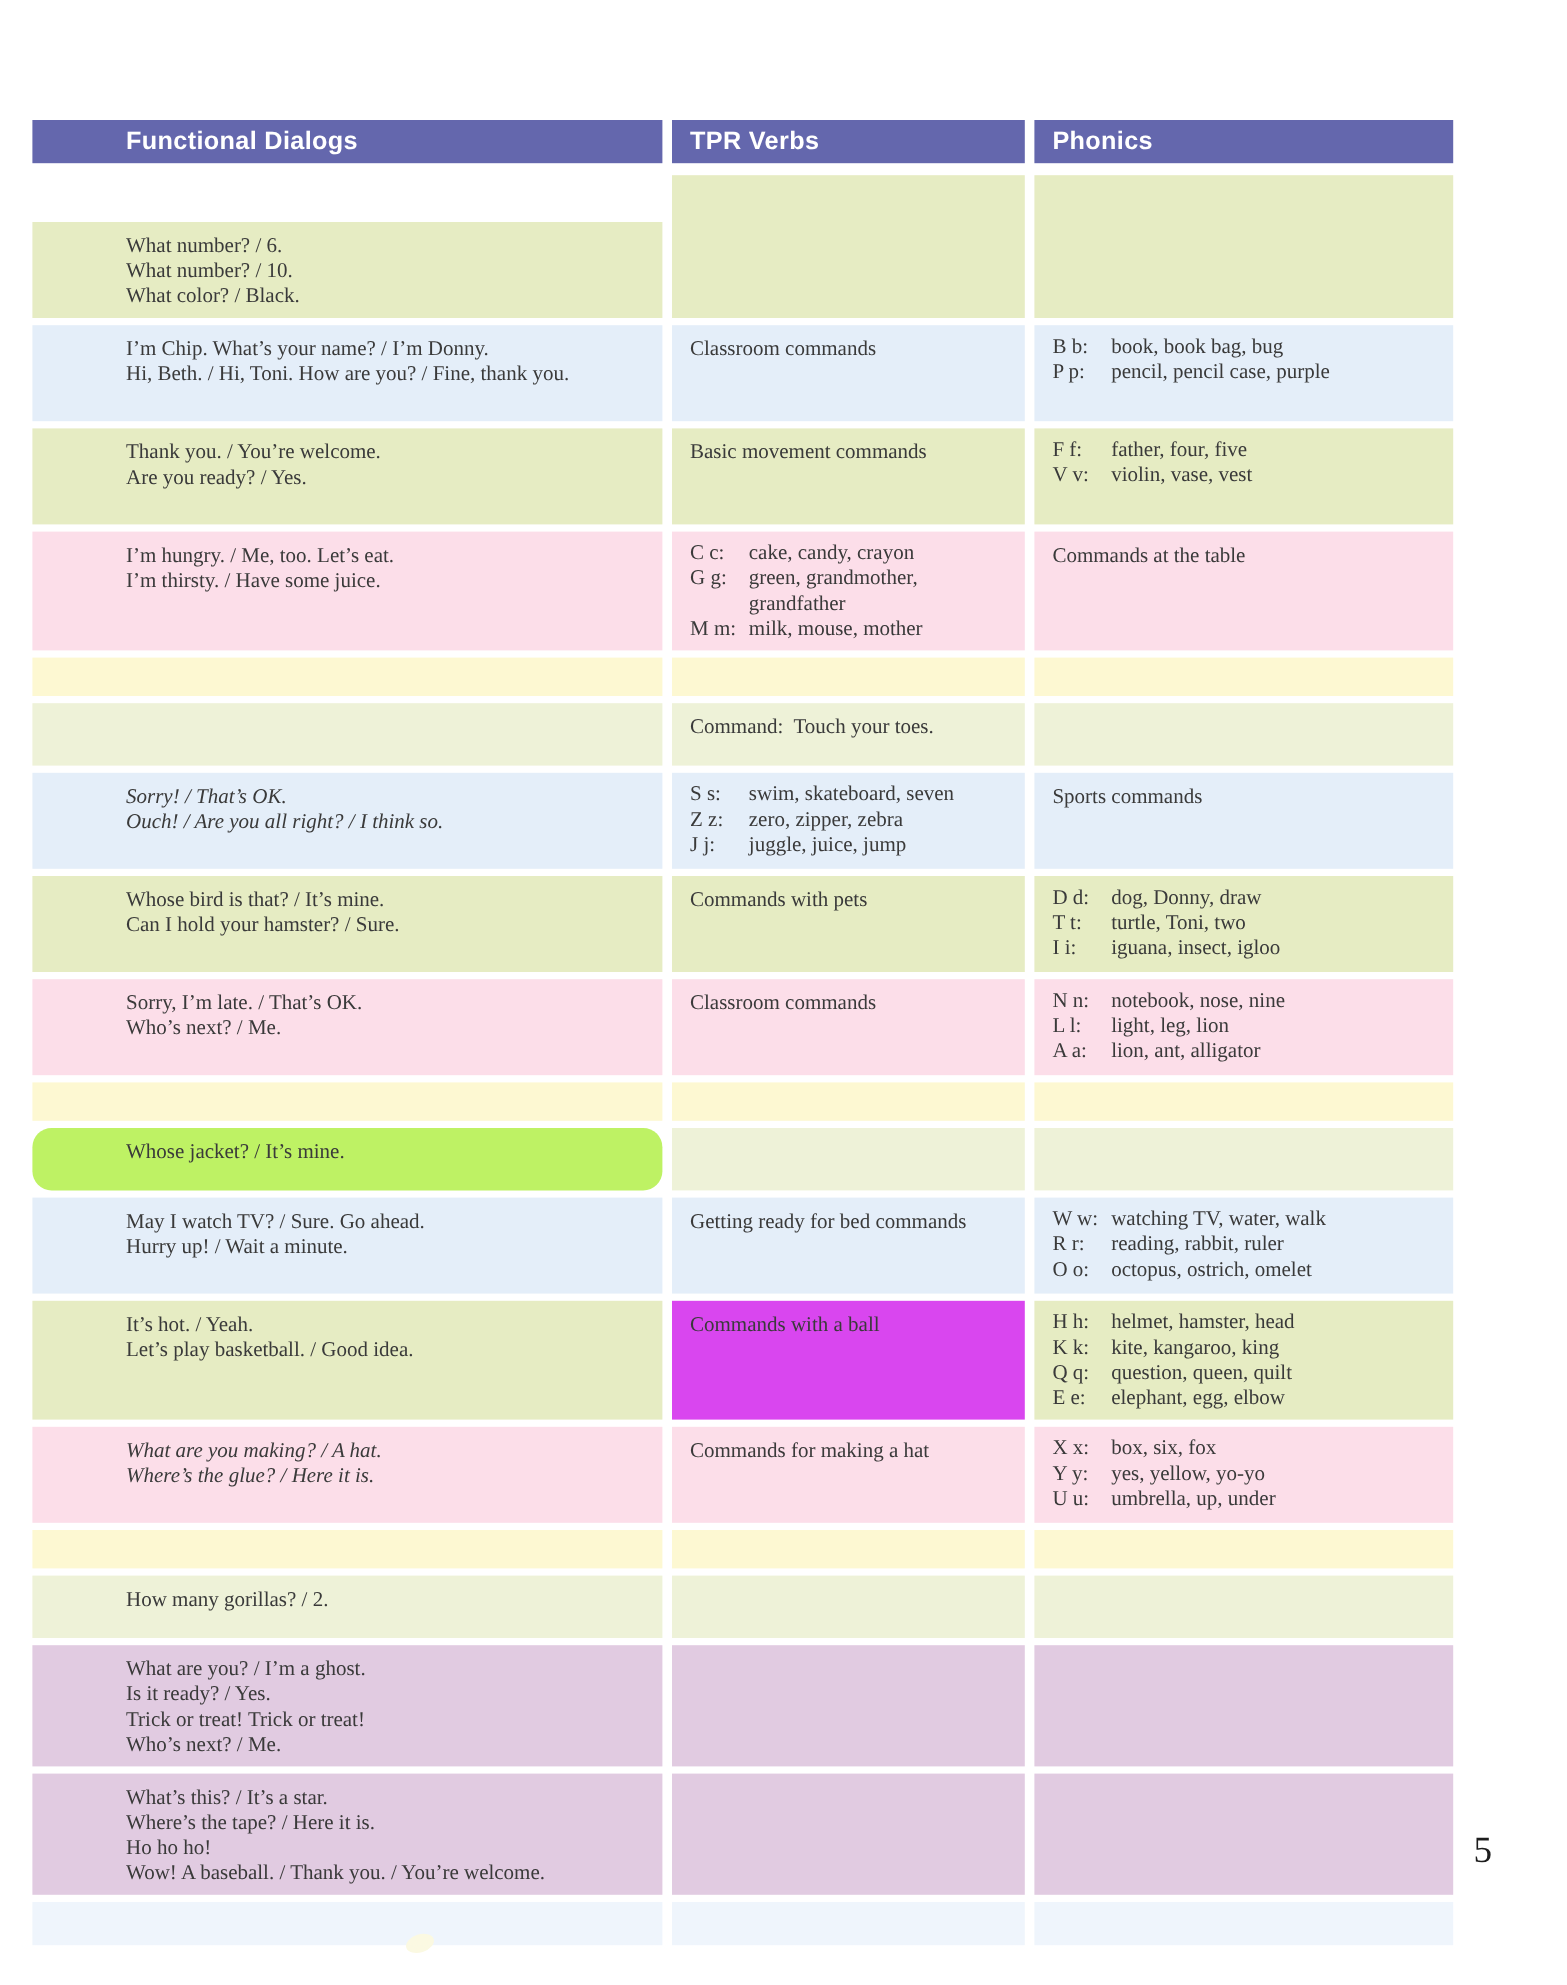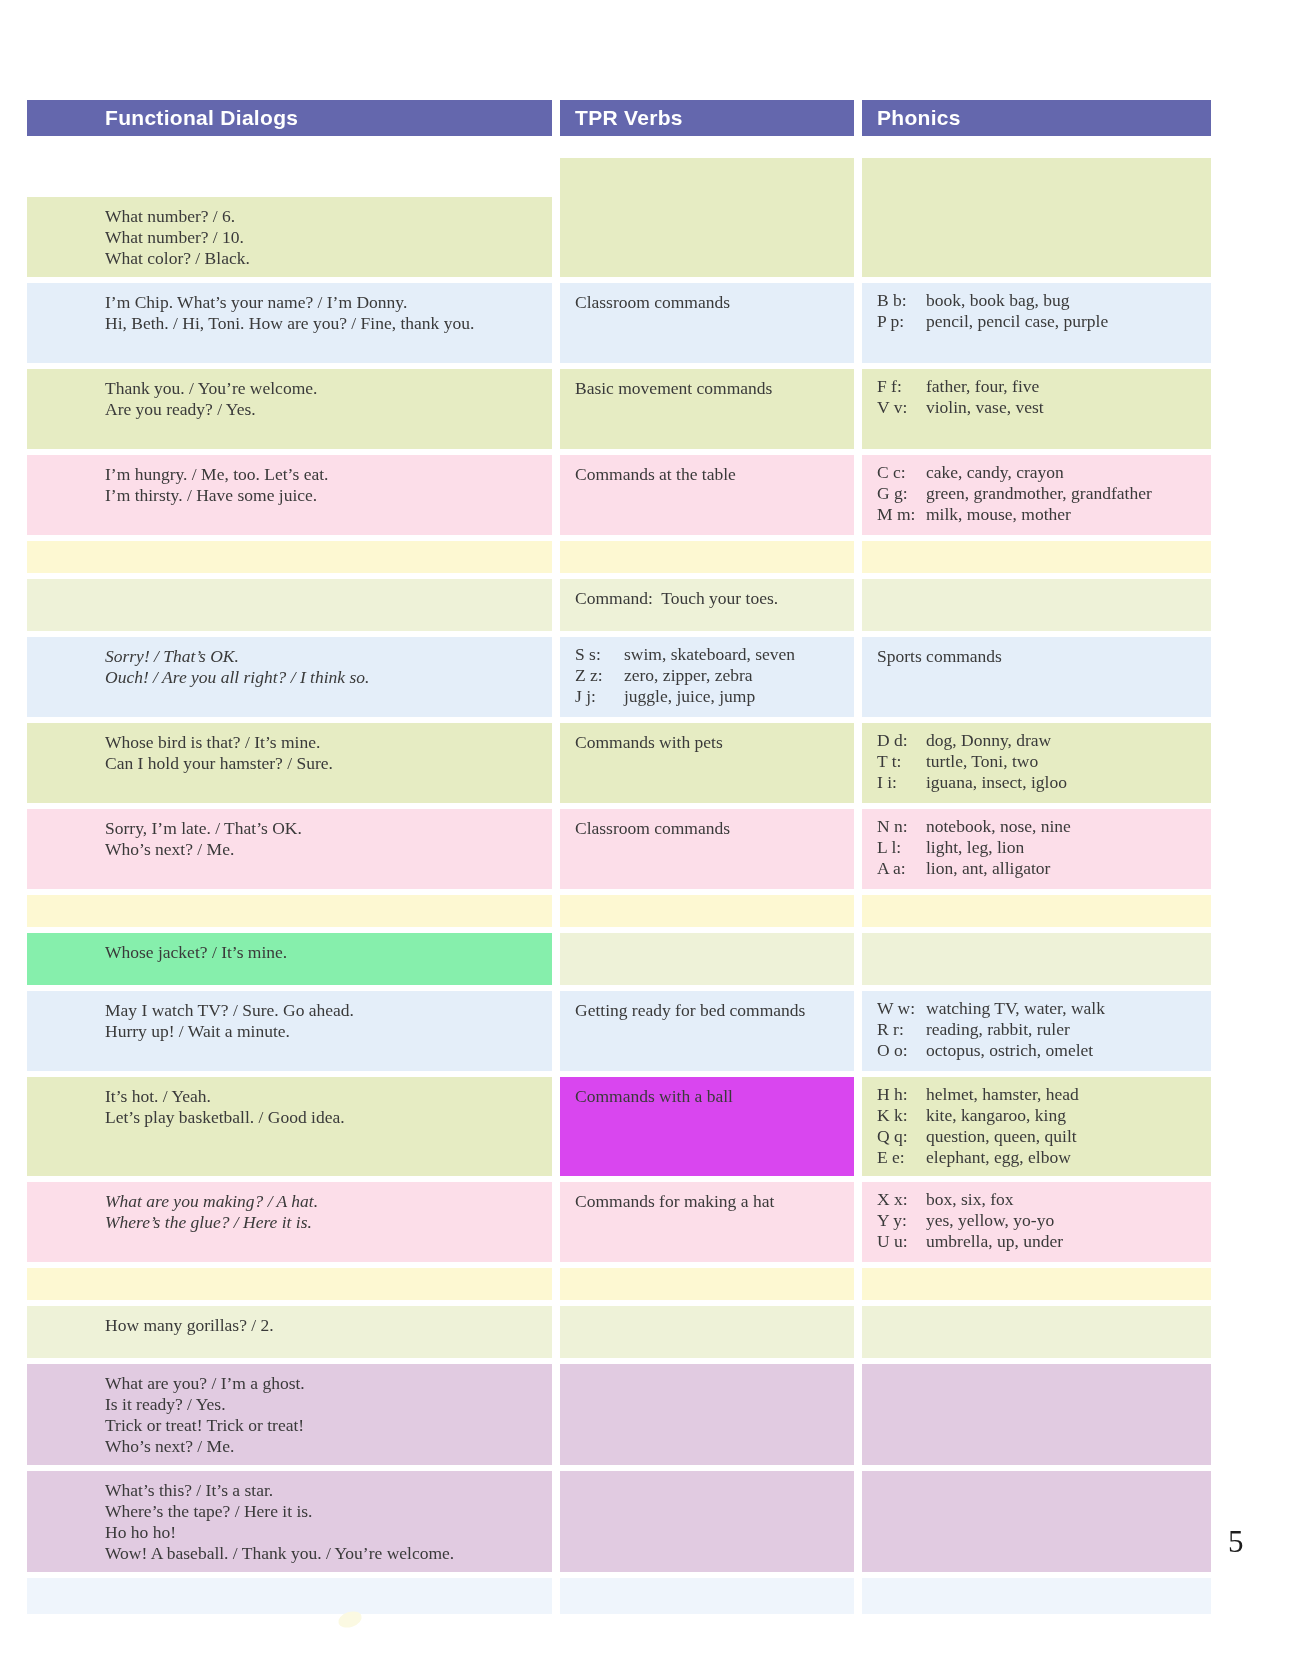--- a/index.html
+++ b/index.html
@@ -11,21 +11,21 @@
   .sstable { position:absolute; left:27px; top:100px; width:1184px; }
   .row {
     display:grid; grid-template-columns:525px 294px 1fr; column-gap:8px;
     margin-bottom:6px; align-items:stretch;
   }
   .header-row .cell {
     background:#6467ad; color:#ffffff;
     font-family:"Liberation Sans", sans-serif; font-weight:bold;
     font-size:21px; height:36px; line-height:36px; letter-spacing:0.3px;
   }
-  .header-row { margin-bottom:22px; }
+  .header-row { margin-bottom:10px; }
   .header-row .c1 { padding:0 0 0 78px; }
   .header-row .c2 { padding:0 0 0 15px; }
   .header-row .c3 { padding:0 0 0 15px; }
   .cell { overflow:hidden; }
   .c1 { padding:9px 12px 8px 78px; }
   .c2 { padding:9px 8px 8px 15px; }
   .c3 { padding:7px 6px 8px 15px; }
   .line { font-size:17.5px; line-height:21px; white-space:pre-wrap; }
   .ph-line { display:flex; }
   .ph-letters { width:49px; flex:none; }
@@ -84,28 +84,28 @@
           <div class="cell c3" style="background: rgb(230, 236, 195);">
             <div class="line ph-line"><div class="ph-letters">F f:</div><div class="ph-words">father, four, five</div></div>
             <div class="line ph-line"><div class="ph-letters">V v:</div><div class="ph-words">violin, vase, vest</div></div>
           </div>
         </div>
         <div class="row body-row" style="min-height: 80px;">
           <div class="cell c1" style="background: rgb(252, 222, 233);">
             <div class="line">I’m hungry. / Me, too. Let’s eat.</div>
             <div class="line">I’m thirsty. / Have some juice.</div>
           </div>
-          <div class="cell c2" style="background: rgb(252, 222, 233);">
-            <div class="line">Commands at the table</div>
-          </div>
           <div class="cell c3" style="background: rgb(252, 222, 233);">
             <div class="line ph-line"><div class="ph-letters">C c:</div><div class="ph-words">cake, candy, crayon</div></div>
             <div class="line ph-line"><div class="ph-letters">G g:</div><div class="ph-words">green, grandmother, grandfather</div></div>
             <div class="line ph-line"><div class="ph-letters">M m:</div><div class="ph-words">milk, mouse, mother</div></div>
           </div>
+          <div class="cell c2" style="background: rgb(252, 222, 233);">
+            <div class="line">Commands at the table</div>
+          </div>
         </div>
         <div class="row body-row" style="min-height: 32px;">
           <div class="cell c1" style="background: rgb(253, 248, 210);"></div>
           <div class="cell c2" style="background: rgb(253, 248, 210);"></div>
           <div class="cell c3" style="background: rgb(253, 248, 210);"></div>
         </div>
         <div class="row body-row" style="min-height: 52px;">
           <div class="cell c1" style="background: rgb(238, 242, 216);"></div>
           <div class="cell c2" style="background: rgb(238, 242, 216);">
             <div class="line">Command:  Touch your toes.</div>
@@ -153,21 +153,21 @@
             <div class="line ph-line"><div class="ph-letters">L l:</div><div class="ph-words">light, leg, lion</div></div>
             <div class="line ph-line"><div class="ph-letters">A a:</div><div class="ph-words">lion, ant, alligator</div></div>
           </div>
         </div>
         <div class="row body-row" style="min-height: 32px;">
           <div class="cell c1" style="background: rgb(253, 248, 210);"></div>
           <div class="cell c2" style="background: rgb(253, 248, 210);"></div>
           <div class="cell c3" style="background: rgb(253, 248, 210);"></div>
         </div>
         <div class="row body-row" style="min-height: 52px;">
-          <div class="cell c1" style="background: #86efac;">
+          <div class="cell c1" style="background: #bef264; border-radius: 16px;">
             <div class="line">Whose jacket? / It’s mine.</div>
           </div>
           <div class="cell c2" style="background: rgb(238, 242, 216);"></div>
           <div class="cell c3" style="background: rgb(238, 242, 216);"></div>
         </div>
         <div class="row body-row" style="min-height: 80px;">
           <div class="cell c1" style="background: rgb(228, 238, 249);">
             <div class="line">May I watch TV? / Sure. Go ahead.</div>
             <div class="line">Hurry up! / Wait a minute.</div>
           </div>

